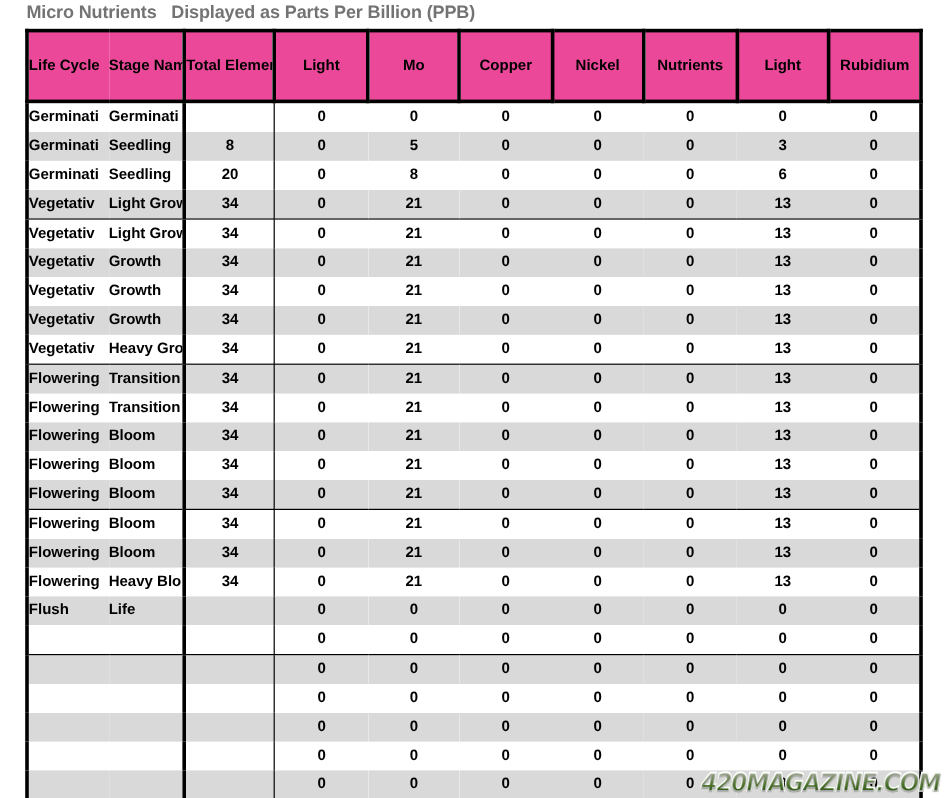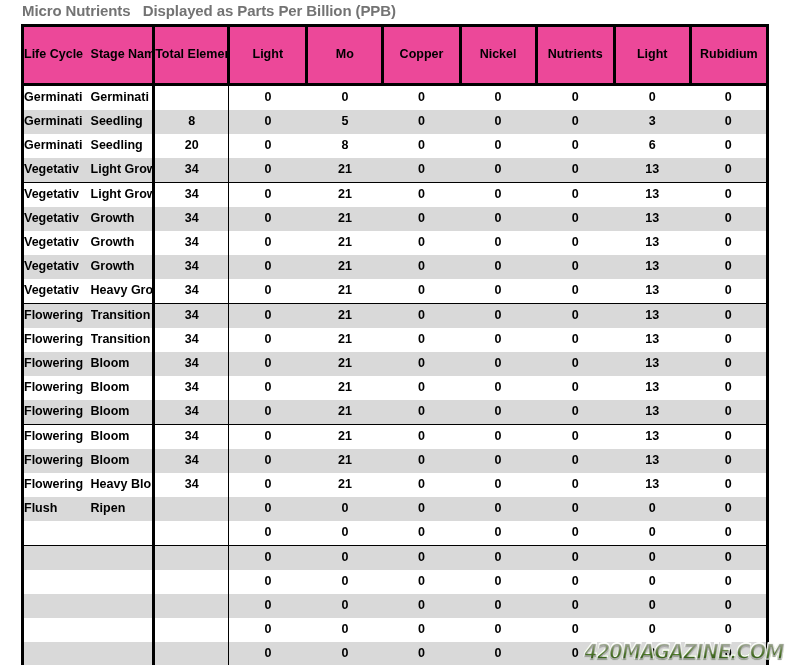--- a/index.html
+++ b/index.html
@@ -706,21 +706,21 @@
         </td>
         <td class="c-last">
           <span class="clip">0</span>
         </td>
       </tr>
       <tr class="shaded">
         <td class="c-lifecycle">
           <span class="clip">Flush</span>
         </td>
         <td class="c-stage">
-          <span class="clip">Ripen</span>
+          <span class="clip">Life</span>
         </td>
         <td class="c-total">
           <span class="clip"></span>
         </td>
         <td>
           <span class="clip">0</span>
         </td>
         <td>
           <span class="clip">0</span>
         </td>

